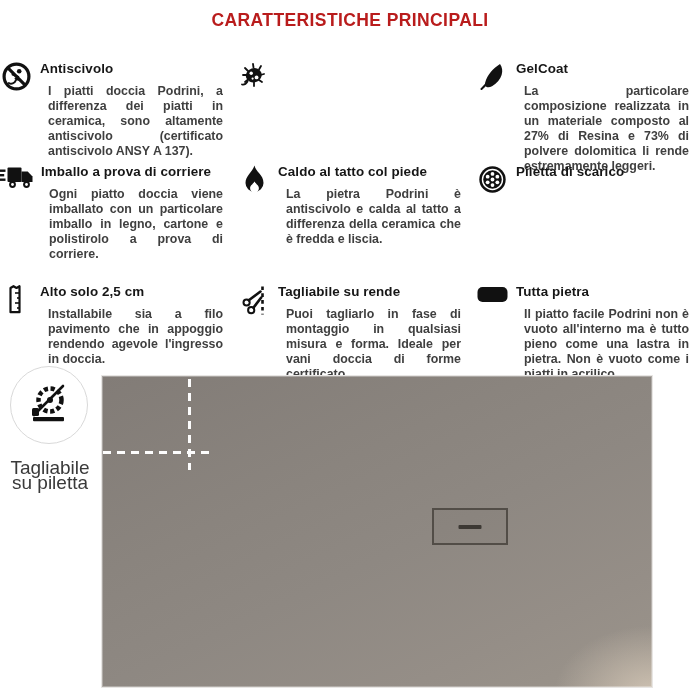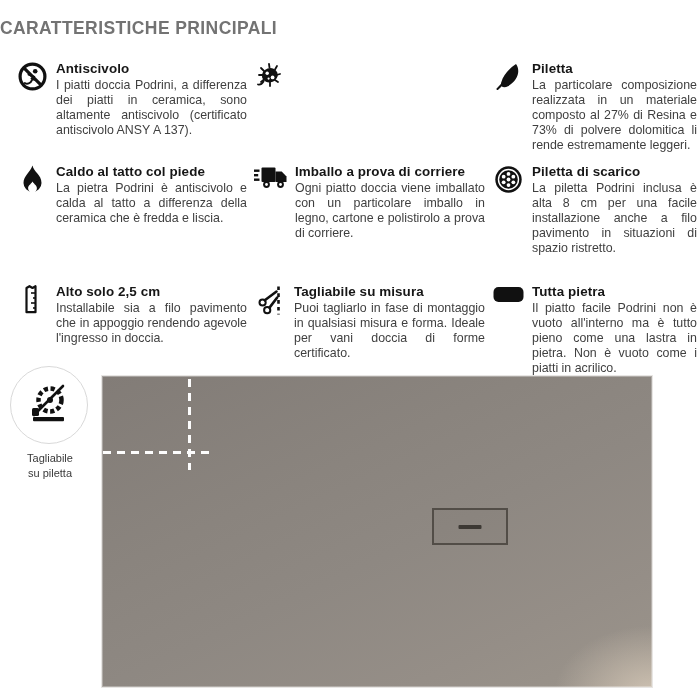--- a/index.html
+++ b/index.html
@@ -5,56 +5,56 @@
   * { box-sizing: border-box; }
   html, body { margin: 0; padding: 0; background: #ffffff; }
   body {
     width: 700px; height: 700px;
     font-family: "Liberation Sans", "DejaVu Sans", sans-serif;
     position: relative; overflow: hidden;
   }
   .page { position: relative; width: 700px; height: 700px; background: #fff; }
 
   .title {
-    margin: 0; padding-top: 18px;
-    text-align: left;
+    margin: 0; padding-top: 10px;
+    text-align: center;
     font-size: 17.5px; font-weight: 800; letter-spacing: .4px;
-    color: #737373;
+    color: #b91c1c;
   }
 
   .features {
-    position: absolute; top: 61px; left: 16px; right: 3px;
+    position: absolute; top: 61px; left: 0; right: 3px;
     display: grid;
     grid-template-columns: 231px 231px 1fr;
     grid-template-rows: 103px 120px auto;
     column-gap: 7px;
   }
   .feature { display: flex; gap: 8px; }
   .feature .icon-box {
     flex: 0 0 32px; display: flex; justify-content: center;
     padding-top: 1px;
   }
   .feature .txt { flex: 1; min-width: 0; }
   .feature h3 {
     margin: 0 0 2px; font-size: 13.4px; font-weight: 800; color: #161616;
     letter-spacing: .1px;
   }
   .feature p {
-    margin: 0; font-size: 12.4px; line-height: 15px;
-    color: #3f3f3f; text-align: justify;
+    margin: 8px; font-size: 12.4px; line-height: 15px;
+    color: #3f3f3f; text-align: justify; font-weight: bold;
   }
 
   .badge { position: absolute; left: 10px; top: 366px; width: 80px; text-align: center; }
   .badge-circle {
     width: 78px; height: 78px; border-radius: 50%;
     border: 1px solid #d9d9d9; background: #fff;
     display: flex; align-items: center; justify-content: center;
   }
   .badge-label {
-    margin-top: 7px; font-size: 11px; line-height: 15px; color: #3a3a3a;
+    margin-top: 16px; font-size: 19px; line-height: 15px; color: #3a3a3a;
   }
 
   .photo {
     position: absolute; left: 101px; top: 375px; width: 552px; height: 313px;
     background:
       radial-gradient(130px 90px at 100% 102%, rgba(222,208,190,.75), rgba(222,208,190,0) 75%),
       linear-gradient(155deg, #827c77 0%, #8a847e 35%, #8e8882 55%, #958e87 80%, #9b948b 100%);
     box-shadow: inset 0 0 0 1px rgba(255,255,255,.30);
     border: 1px solid #e8e6e4;
   }
@@ -125,35 +125,22 @@
     </div>
 
     <div class="feature">
       <div class="icon-box">
         <svg width="26" height="28" viewBox="0 0 26 28">
           <path d="M21 2 C25.5 8 23.5 18 13 24.2 C8.5 26.6 5 24.6 6.2 20.4 C8.4 12.4 14.5 6.2 21 2 Z" fill="#111"></path>
           <path d="M9 20 C6.5 23 4.5 25.2 2.5 27" stroke="#111" stroke-width="2" fill="none" stroke-linecap="round"></path>
         </svg>
       </div>
       <div class="txt">
-        <h3>Piletta</h3>
+        <h3>GelCoat</h3>
         <p>La particolare composizione realizzata in un materiale composto al 27% di Resina e 73% di polvere dolomitica li rende estremamente leggeri.</p>
-      </div>
-    </div>
-
-    <div class="feature">
-      <div class="icon-box">
-        <svg width="27" height="31" viewBox="0 0 27 31">
-          <path d="M13.5 0.5 c1.2 6.5 9 9 9 17.5 a9 9 0 0 1 -18 0 c0 -7.5 6.5 -10 9 -17.5 Z" fill="#111"></path>
-          <path d="M13.5 16.5 c2.2 3.4 4.4 4 4.4 6.8 a4.4 4.4 0 0 1 -8.8 0 c0 -2.8 2.2 -3.4 4.4 -6.8 Z" fill="#fff"></path>
-        </svg>
-      </div>
-      <div class="txt">
-        <h3>Caldo al tatto col piede</h3>
-        <p>La pietra Podrini è antiscivolo e calda al tatto a differenza della ceramica che è fredda e liscia.</p>
       </div>
     </div>
 
     <div class="feature">
       <div class="icon-box">
         <svg width="33" height="25" viewBox="0 0 33 25">
           <g fill="#111">
             <rect x="0" y="4.5" width="5.5" height="2.4"></rect>
             <rect x="0" y="9" width="4.2" height="2.4"></rect>
             <rect x="0" y="13.5" width="5.5" height="2.4"></rect>
@@ -162,20 +149,33 @@
           </g>
           <circle cx="12.5" cy="19.5" r="3.4" fill="#111"></circle>
           <circle cx="12.5" cy="19.5" r="1.4" fill="#fff"></circle>
           <circle cx="26.5" cy="19.5" r="3.4" fill="#111"></circle>
           <circle cx="26.5" cy="19.5" r="1.4" fill="#fff"></circle>
         </svg>
       </div>
       <div class="txt">
         <h3>Imballo a prova di corriere</h3>
         <p>Ogni piatto doccia viene imballato con un particolare imballo in legno, cartone e polistirolo a prova di corriere.</p>
+      </div>
+    </div>
+
+    <div class="feature">
+      <div class="icon-box">
+        <svg width="27" height="31" viewBox="0 0 27 31">
+          <path d="M13.5 0.5 c1.2 6.5 9 9 9 17.5 a9 9 0 0 1 -18 0 c0 -7.5 6.5 -10 9 -17.5 Z" fill="#111"></path>
+          <path d="M13.5 16.5 c2.2 3.4 4.4 4 4.4 6.8 a4.4 4.4 0 0 1 -8.8 0 c0 -2.8 2.2 -3.4 4.4 -6.8 Z" fill="#fff"></path>
+        </svg>
+      </div>
+      <div class="txt">
+        <h3>Caldo al tatto col piede</h3>
+        <p>La pietra Podrini è antiscivolo e calda al tatto a differenza della ceramica che è fredda e liscia.</p>
       </div>
     </div>
 
     <div class="feature">
       <div class="icon-box">
         <svg width="29" height="29" viewBox="0 0 29 29">
           <circle cx="14.5" cy="14.5" r="13.2" fill="#111"></circle>
           <circle cx="14.5" cy="14.5" r="10" fill="none" stroke="#fff" stroke-width="1.4"></circle>
           <g fill="#fff">
             <circle cx="14.5" cy="14.5" r="1.9"></circle>
@@ -183,21 +183,20 @@
             <circle cx="19.35" cy="11.7" r="1.9"></circle>
             <circle cx="19.35" cy="17.3" r="1.9"></circle>
             <circle cx="14.5" cy="20.1" r="1.9"></circle>
             <circle cx="9.65" cy="17.3" r="1.9"></circle>
             <circle cx="9.65" cy="11.7" r="1.9"></circle>
           </g>
         </svg>
       </div>
       <div class="txt">
         <h3>Piletta di scarico</h3>
-        <p>La piletta Podrini inclusa è alta 8 cm per una facile installazione anche a filo pavimento in situazioni di spazio ristretto.</p>
       </div>
     </div>
 
     <div class="feature">
       <div class="icon-box">
         <svg width="16" height="31" viewBox="0 0 16 31">
           <path d="M2.5 3 l3-1.8 3 1.8 3-1.8 v26 h-9 Z" fill="none" stroke="#111" stroke-width="2.2" stroke-linejoin="round"></path>
           <g stroke="#111" stroke-width="1.6">
             <line x1="7" y1="8" x2="11.5" y2="8"></line>
             <line x1="9" y1="13" x2="11.5" y2="13"></line>
@@ -216,21 +215,21 @@
       <div class="icon-box">
         <svg width="25" height="31" viewBox="0 0 25 31">
           <line x1="20.5" y1="1.5" x2="20.5" y2="29.5" stroke="#111" stroke-width="2.6" stroke-dasharray="3.6 3.2"></line>
           <circle cx="4.6" cy="17.5" r="3.1" fill="none" stroke="#111" stroke-width="2"></circle>
           <circle cx="9.2" cy="25.2" r="3.1" fill="none" stroke="#111" stroke-width="2"></circle>
           <line x1="6.8" y1="15.3" x2="18.5" y2="6.5" stroke="#111" stroke-width="2.6" stroke-linecap="round"></line>
           <line x1="11.5" y1="22.6" x2="19.2" y2="12.5" stroke="#111" stroke-width="2.6" stroke-linecap="round"></line>
         </svg>
       </div>
       <div class="txt">
-        <h3>Tagliabile su misura</h3>
+        <h3>Tagliabile su rende</h3>
         <p>Puoi tagliarlo in fase di montaggio in qualsiasi misura e forma. Ideale per vani doccia di forme certificato.</p>
       </div>
     </div>
 
     <div class="feature">
       <div class="icon-box">
         <svg width="31" height="20" viewBox="0 0 31 20">
           <rect x="0.5" y="2" width="30" height="15" rx="5" fill="#111"></rect>
         </svg>
       </div>

